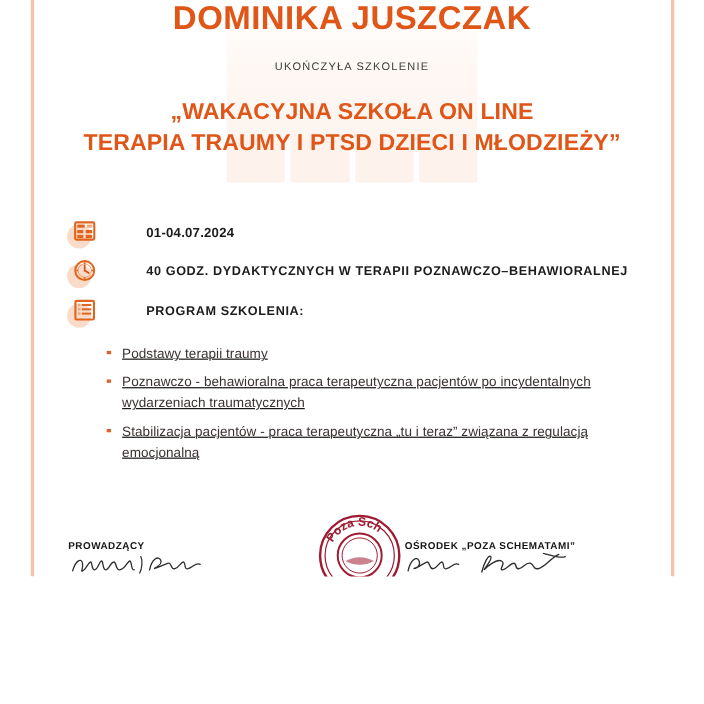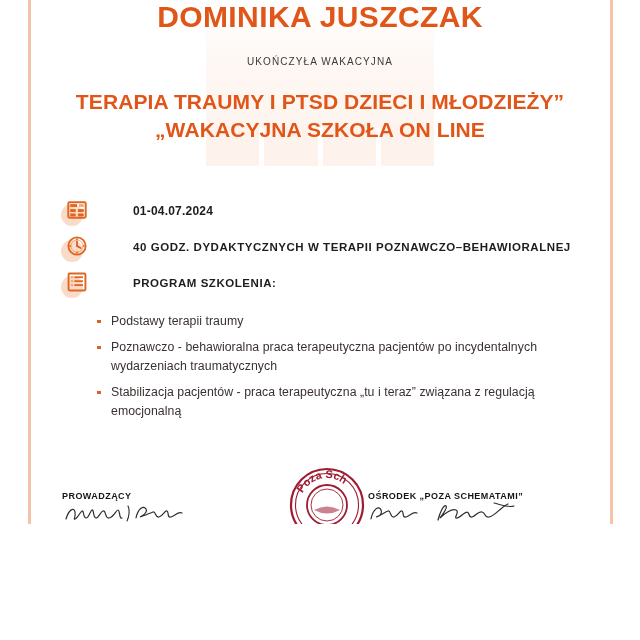--- a/index.html
+++ b/index.html
@@ -146,20 +146,21 @@
   .info-text.normal-size {
     font-size: 12px;
     letter-spacing: 0.2px;
   }
 
   
   .program-list {
     margin-top: 14px;
     padding-left: 97px;
     padding-right: 60px;
+    text-decoration: underline;
   }
   .program-item {
     display: flex;
     align-items: flex-start;
     margin-bottom: 7px;
   }
   .bullet-marker {
     flex: 0 0 14px;
     color: #d9632c;
     font-size: 11px;
@@ -234,25 +235,25 @@
     <span></span>
   </div>
 
   <div class="border-rule left"></div>
   <div class="border-rule right"></div>
 
   <div class="content">
 
     <div class="recipient-name">DOMINIKA JUSZCZAK</div>
 
-    <div class="completion-line">UKOŃCZYŁA WAKACYJNA</div>
+    <div class="completion-line">UKOŃCZYŁA SZKOLENIE</div>
 
     <div class="course-title">
+      <div>„WAKACYJNA SZKOŁA ON LINE</div>
       <div>TERAPIA TRAUMY I PTSD DZIECI I MŁODZIEŻY”</div>
-      <div>„WAKACYJNA SZKOŁA ON LINE</div>
     </div>
 
     <div class="info-block">
 
       <div class="info-row">
         <span class="icon-badge">
           <svg viewBox="0 0 24 24">
             <rect x="2.5" y="3.5" width="19" height="17" rx="1.3" fill="none" stroke="#e0661f" stroke-width="2.1"></rect>
             <rect x="4.6" y="5.6" width="7.4" height="3.1" fill="#e0661f"></rect>
             <rect x="14.2" y="5.6" width="5.2" height="3.1" fill="#f3a97a"></rect>

